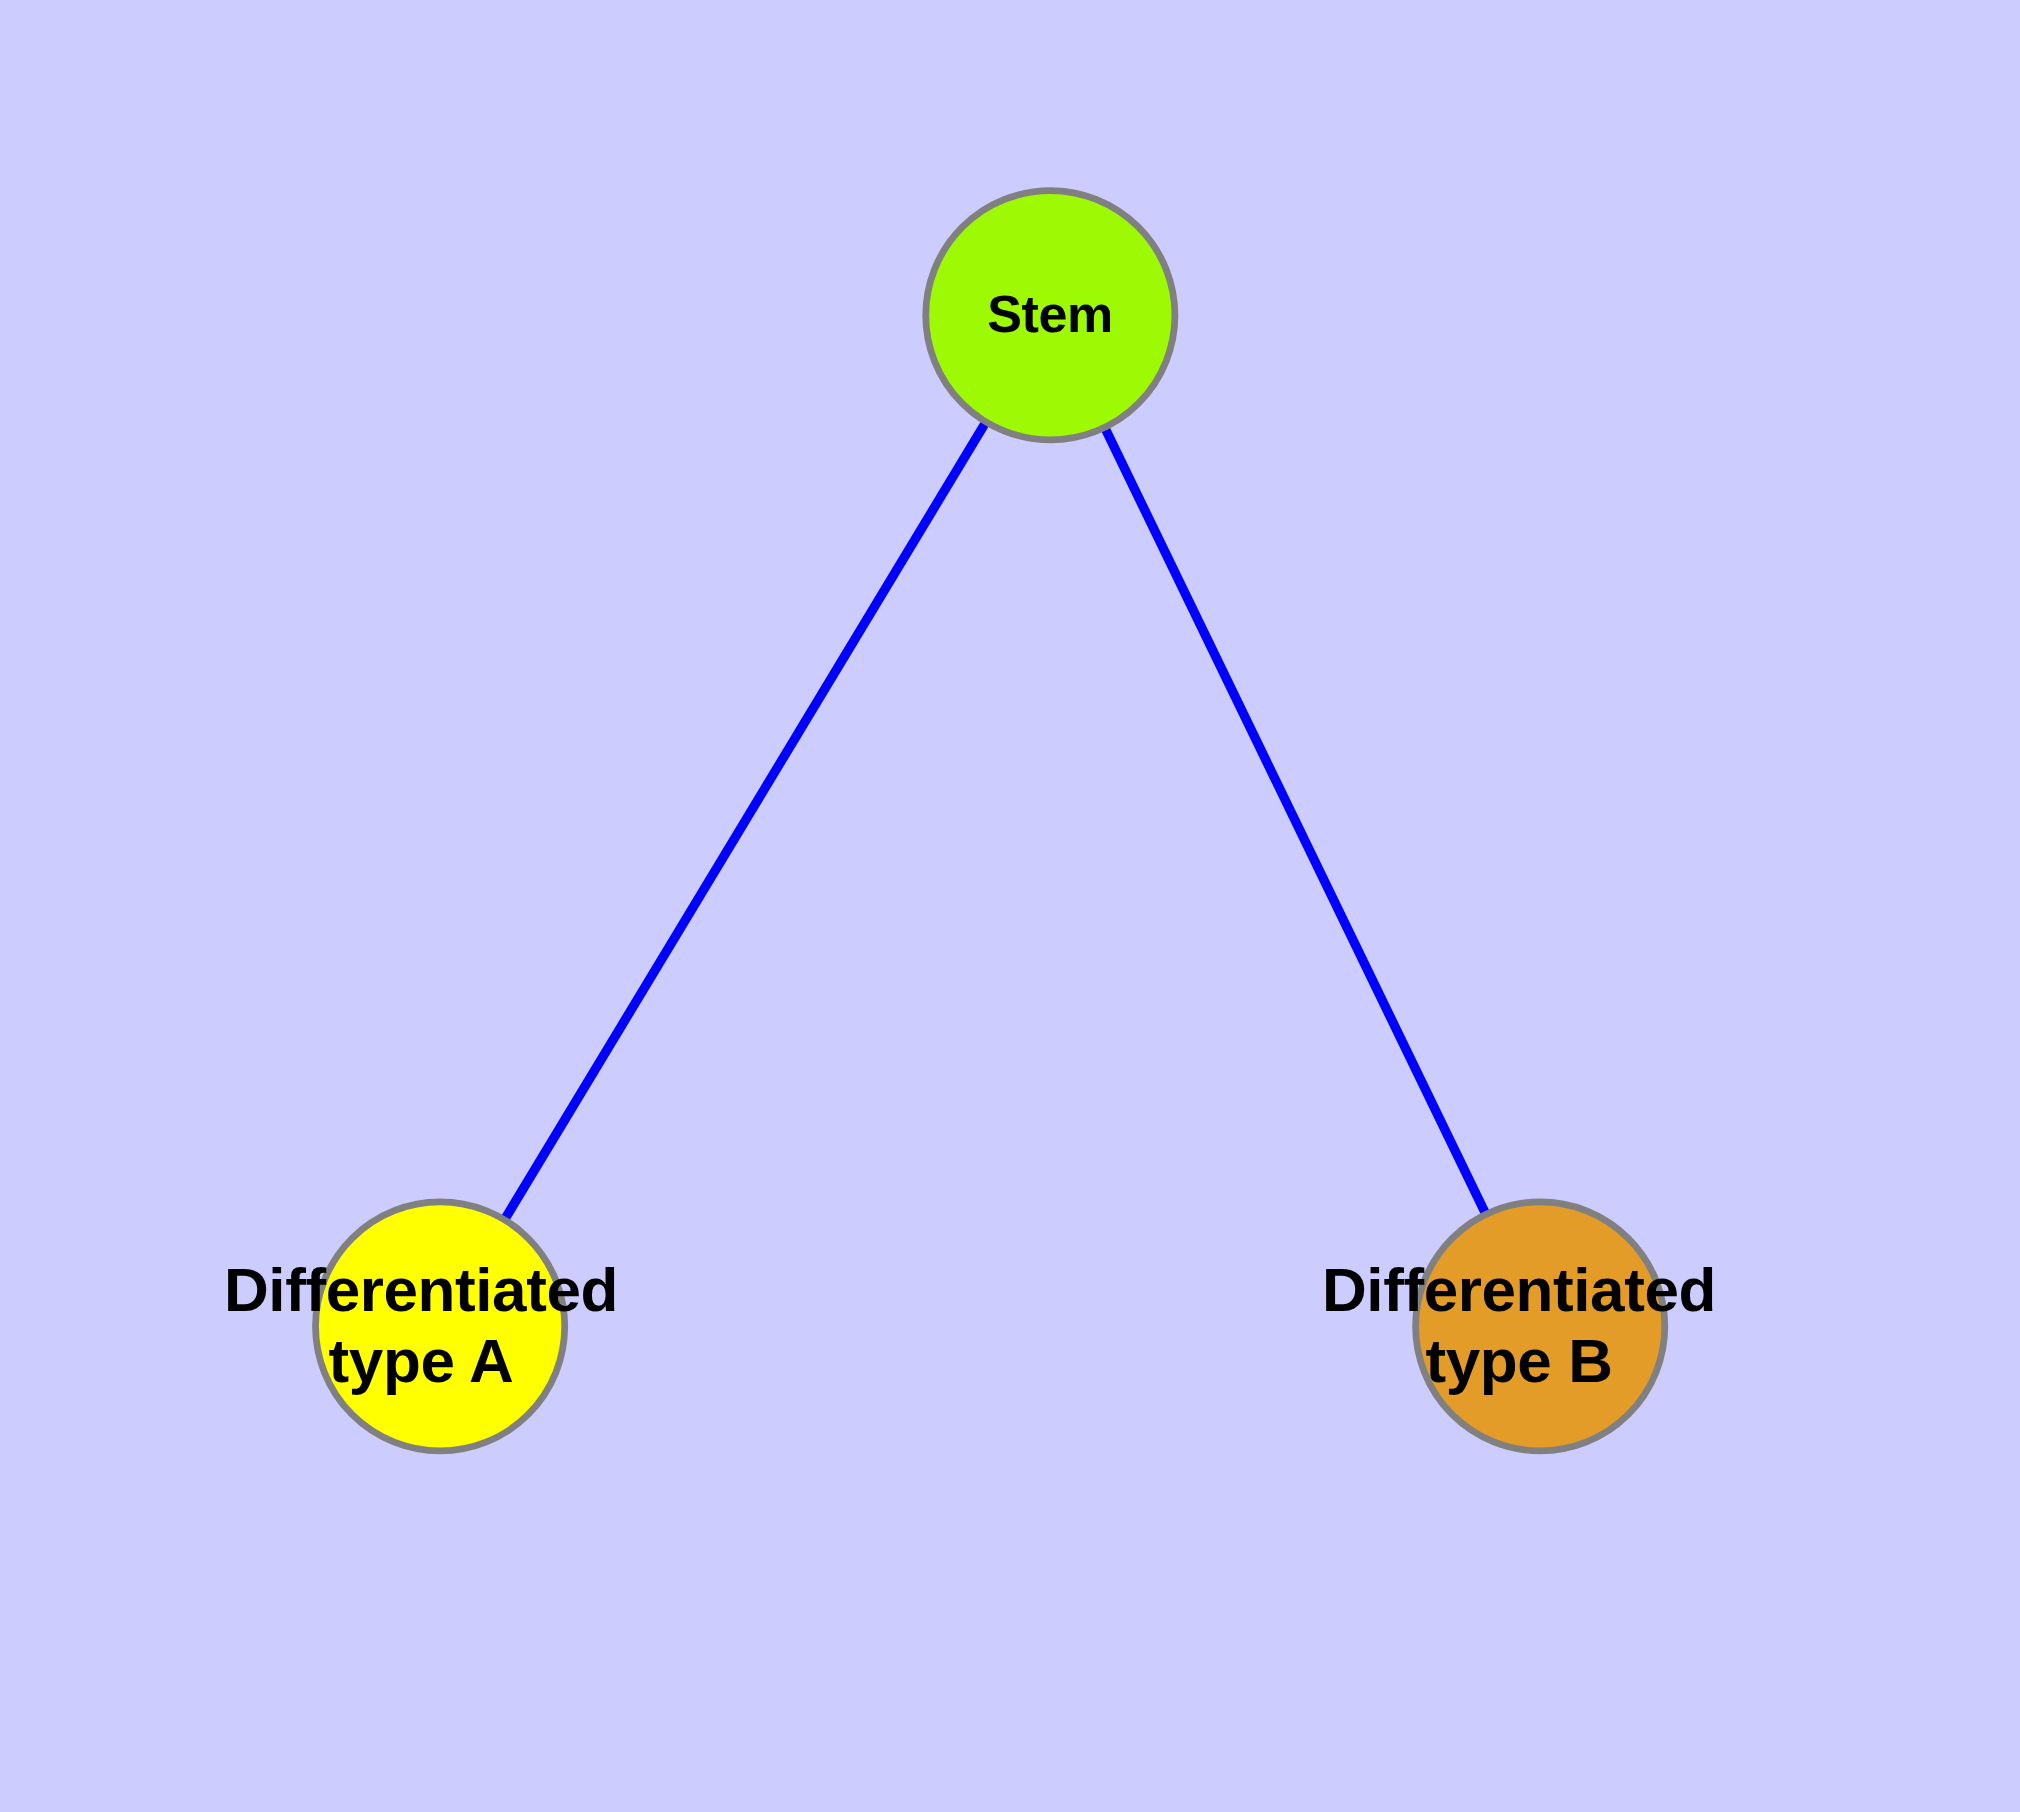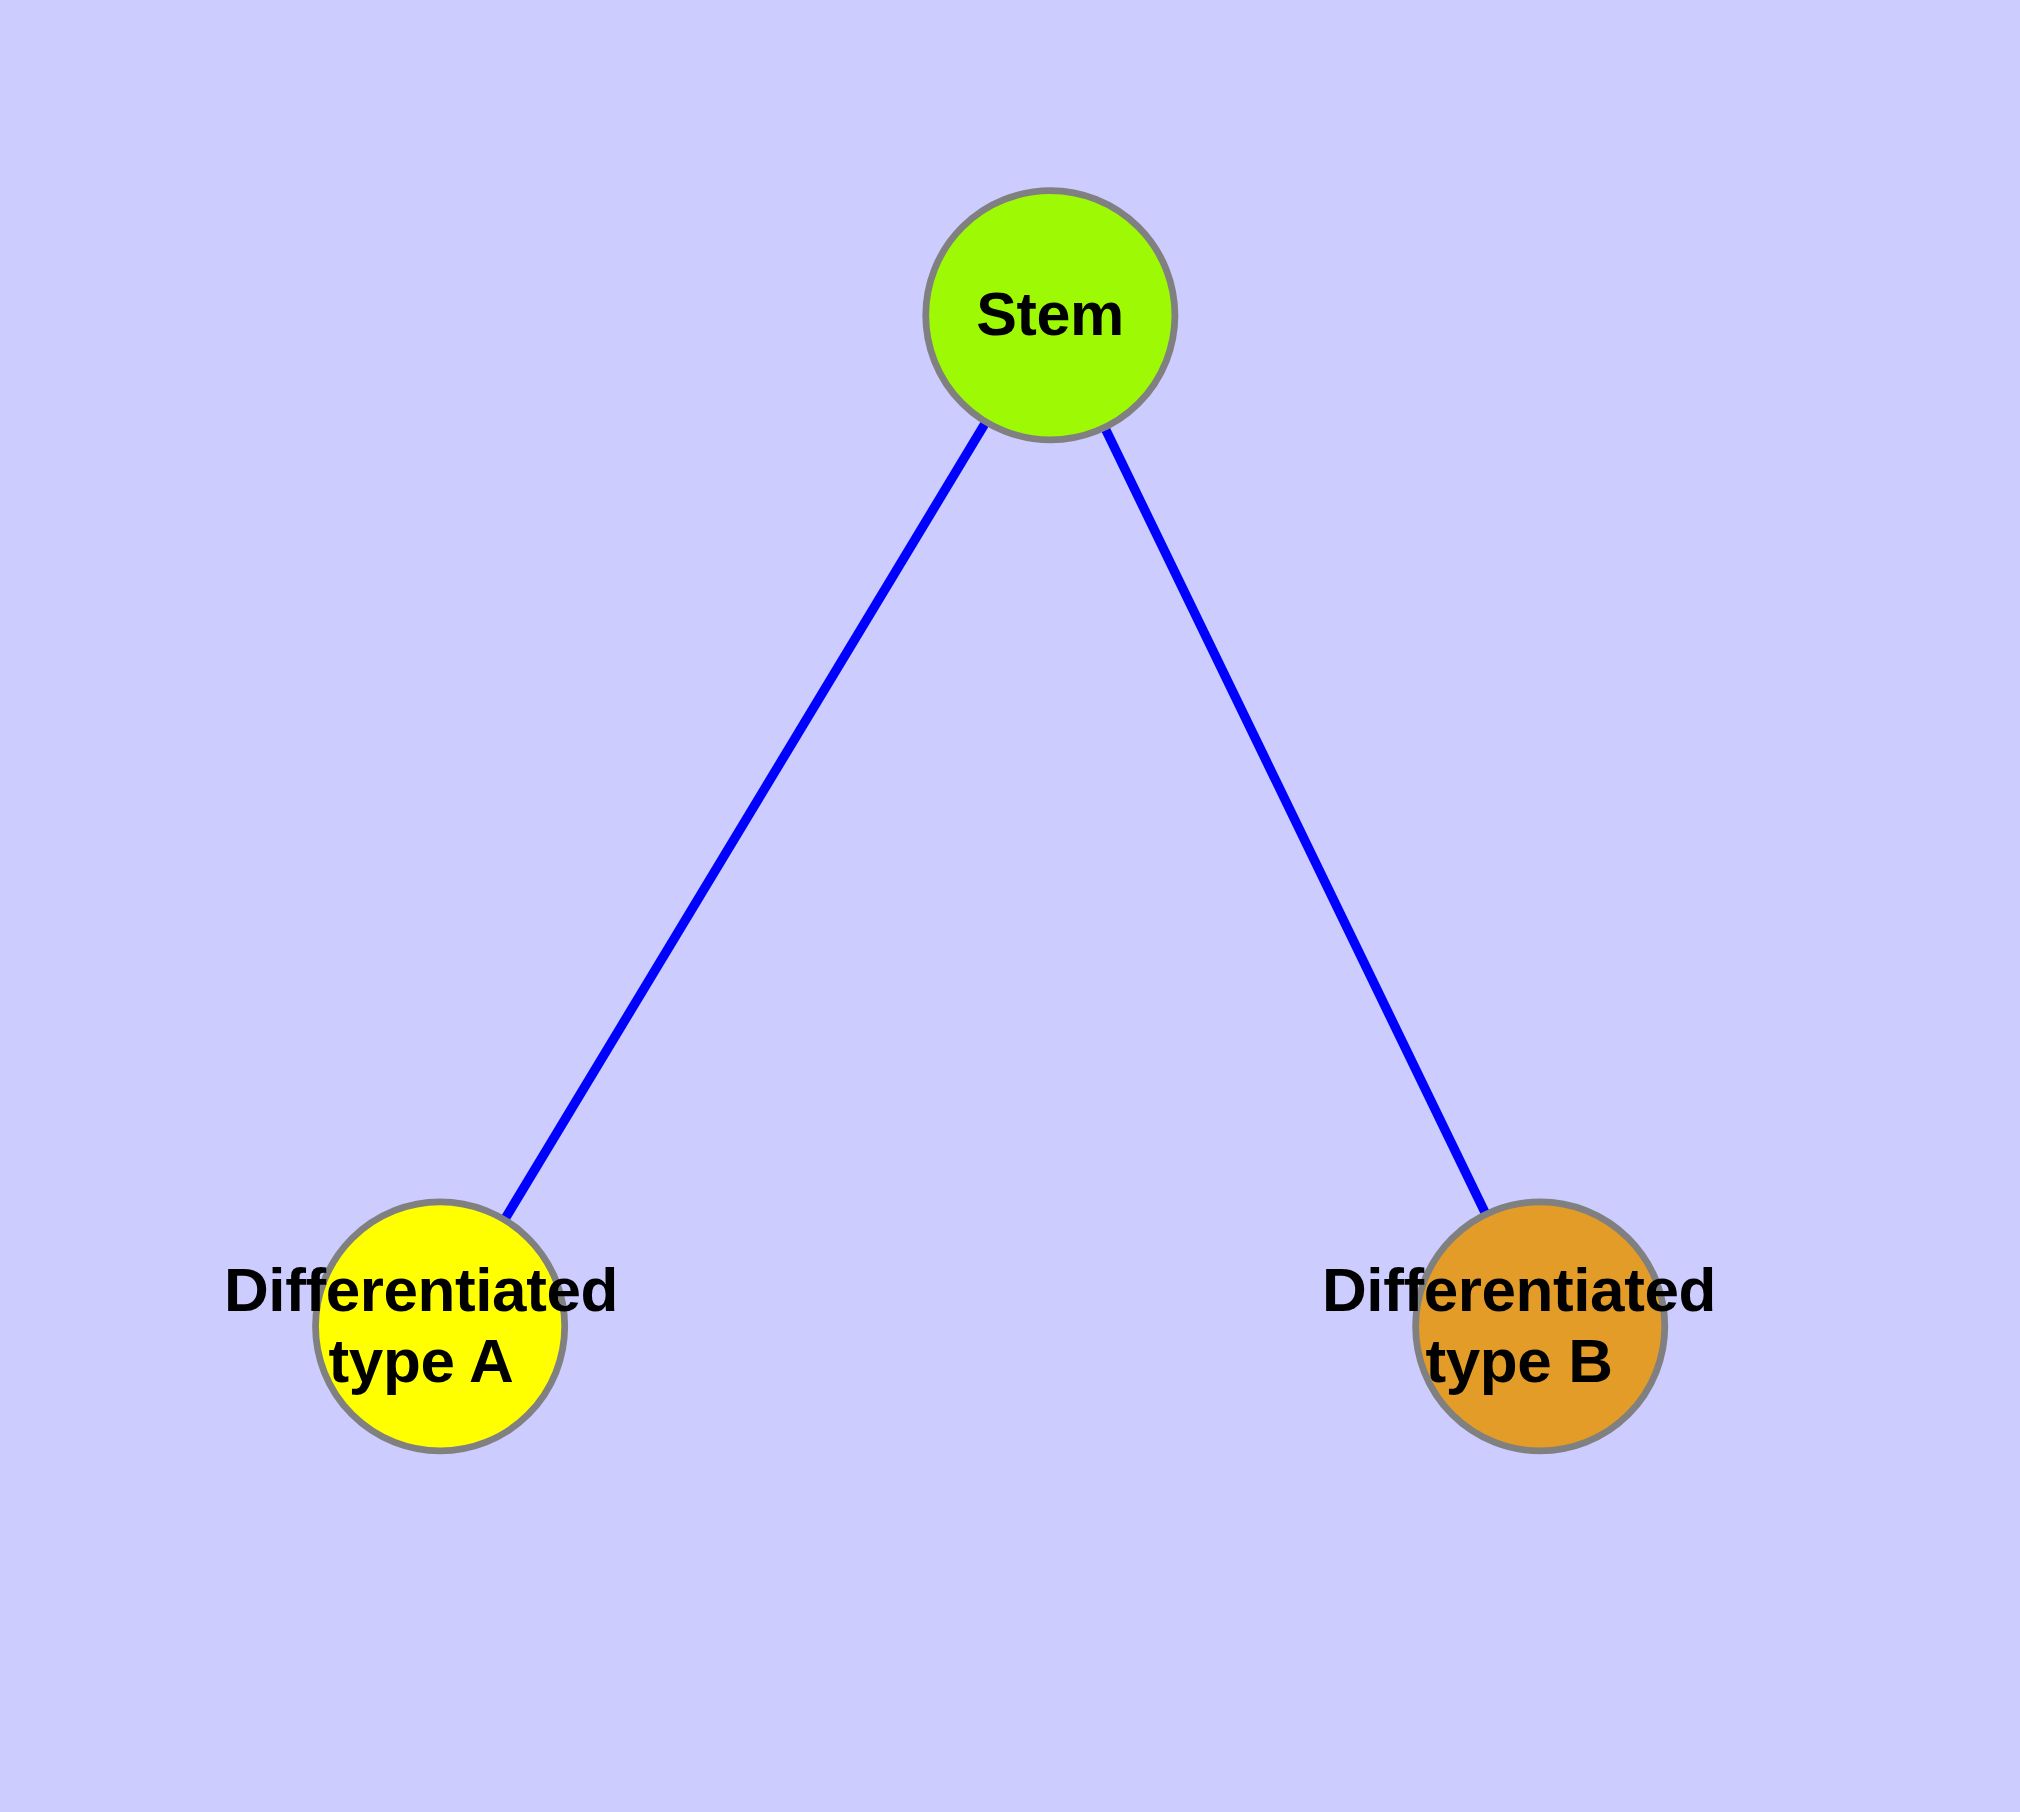--- a/index.html
+++ b/index.html
@@ -63,21 +63,21 @@
     </g>
 
     <g>
       <circle cx="519" cy="1565" r="147" fill="#FFFF00" stroke="#808080" stroke-width="8"></circle>
       <circle cx="1817" cy="1565" r="147" fill="#E39C28" stroke="#808080" stroke-width="8"></circle>
       <circle cx="1239" cy="372" r="147" fill="#9EFA04" stroke="#808080" stroke-width="8"></circle>
     </g>
 
   </svg>
 
-  <div class="node-label" id="label-stem" style="left: 1050px; top: 315px; font-size: 61px; color: rgb(0, 0, 0);">Stem</div>
+  <div class="node-label" id="label-stem" style="left: 1050px; top: 315px; font-size: 52px; color: rgb(0, 0, 0);">Stem</div>
 
   <div class="node-label" id="label-type-a" style="left: 421px; top: 1326px; font-size: 62px; color: rgb(0, 0, 0);">Differentiated
 type A</div>
 
   <div class="node-label" id="label-type-b" style="left: 1519px; top: 1326px; font-size: 62px; color: rgb(0, 0, 0);">Differentiated
 type B</div>
 
 </div>
 
 

